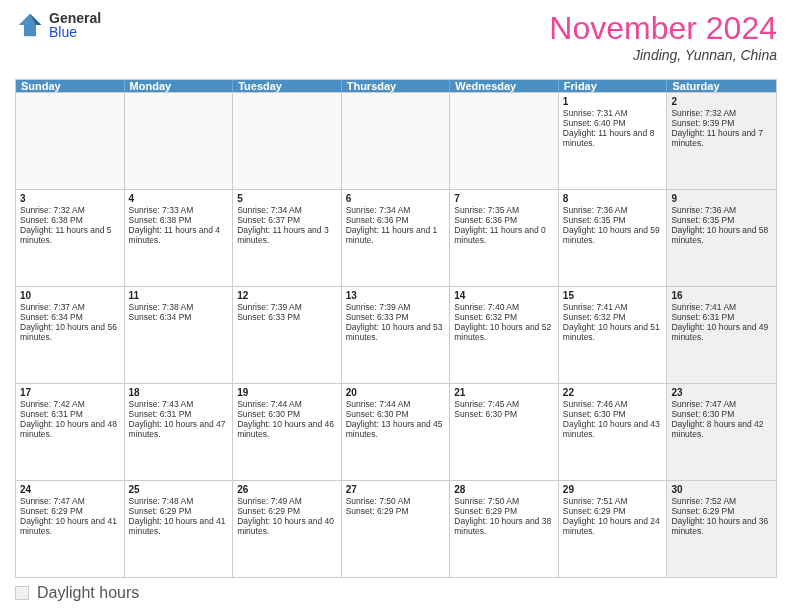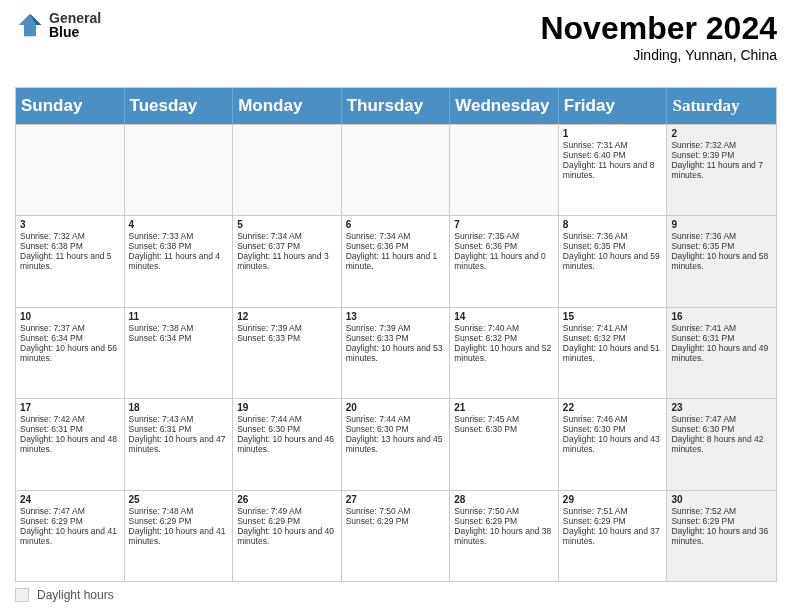--- a/index.html
+++ b/index.html
@@ -14,78 +14,79 @@
       width: 792px;
       height: 612px;
       padding: 10px 15px;
       display: flex;
       flex-direction: column;
     }
     .header {
       display: flex;
       justify-content: space-between;
       align-items: flex-start;
-      margin-bottom: 24px;
+      margin-bottom: 16px;
     }
     .logo {
       display: flex;
       align-items: center;
       gap: 4px;
     }
     .logo-text {
       display: flex;
       flex-direction: column;
       line-height: 1;
     }
     .logo-general {
       font-size: 14px;
       font-weight: bold;
       color: #333;
     }
     .logo-blue {
       font-size: 14px;
-      font-weight: bold;
-      color: #000000;
+      font-weight: normal;
+      color: #1d4ed8;
     }
     .logo-icon {
       width: 30px;
       height: 30px;
     }
     .title-block {
       text-align: right;
     }
     .title-month {
       font-size: 32px;
-      font-weight: bold;
-      color: #000000;
+      font-weight: normal;
+      color: #ec4899;
     }
     .title-location {
       font-size: 14px;
-      color: #000000;
+      color: #404040;
+      font-style: italic;
     }
     .calendar {
       flex: 1;
       display: flex;
       flex-direction: column;
       border: 1px solid #ccc;
     }
     .cal-header {
       display: grid;
       grid-template-columns: repeat(7, 1fr);
       background: #4a90c4;
     }
     .cal-header-cell {
       color: #fff;
-      font-size: 17px;
+      font-size: 11px;
       font-weight: bold;
-      padding: 8px 5px;
+      padding: 0 5px;
       text-align: left;
       border-right: 1px solid #6aaad4;
     }
-    .cal-header-cell:last-child { border-right: none; font-family: Liberation Serif, serif; }
+    .cal-header-cell:last-child { border-right: none; }
     .cal-body {
       flex: 1;
       display: flex;
       flex-direction: column;
     }
     .cal-row {
       display: grid;
       grid-template-columns: repeat(7, 1fr);
       flex: 1;
       border-top: 1px solid #ccc;
@@ -106,21 +107,21 @@
       font-weight: bold;
       color: #222;
       display: block;
       margin-bottom: 1px;
     }
     .legend {
       display: flex;
       align-items: center;
       gap: 8px;
       margin-top: 6px;
-      font-size: 12px;
+      font-size: 16px;
       color: #555;
     }
     .legend-box {
       width: 14px;
       height: 14px;
       background: #f0f0f0;
       border: 1px solid #ccc;
     }
   </style>
 </head>
@@ -140,22 +141,22 @@
     </div>
     <div class="title-block">
       <div class="title-month">November 2024</div>
       <div class="title-location">Jinding, Yunnan, China</div>
     </div>
   </div>
 
   <div class="calendar">
     <div class="cal-header" id="cal-header">
         <div class="cal-header-cell">Sunday</div>
+        <div class="cal-header-cell">Monday</div>
         <div class="cal-header-cell">Tuesday</div>
-        <div class="cal-header-cell">Monday</div>
         <div class="cal-header-cell">Thursday</div>
         <div class="cal-header-cell">Wednesday</div>
         <div class="cal-header-cell">Friday</div>
         <div class="cal-header-cell">Saturday</div>
       </div>
     <div class="cal-body" id="cal-body">
         <div class="cal-row">
           <div class="cal-cell empty"></div>
           <div class="cal-cell empty"></div>
           <div class="cal-cell empty"></div>
@@ -330,21 +331,21 @@
           <div class="cal-cell">
             <span class="day-num">28</span>
             <div>Sunrise: 7:50 AM</div>
             <div>Sunset: 6:29 PM</div>
             <div>Daylight: 10 hours and 38 minutes.</div>
           </div>
           <div class="cal-cell">
             <span class="day-num">29</span>
             <div>Sunrise: 7:51 AM</div>
             <div>Sunset: 6:29 PM</div>
-            <div>Daylight: 10 hours and 37 minutes.</div>
+            <div>Daylight: 10 hours and 24 minutes.</div>
           </div>
           <div class="cal-cell shaded">
             <span class="day-num">30</span>
             <div>Sunrise: 7:52 AM</div>
             <div>Sunset: 6:29 PM</div>
             <div>Daylight: 10 hours and 36 minutes.</div>
           </div>
         </div>
       </div>
   </div>

